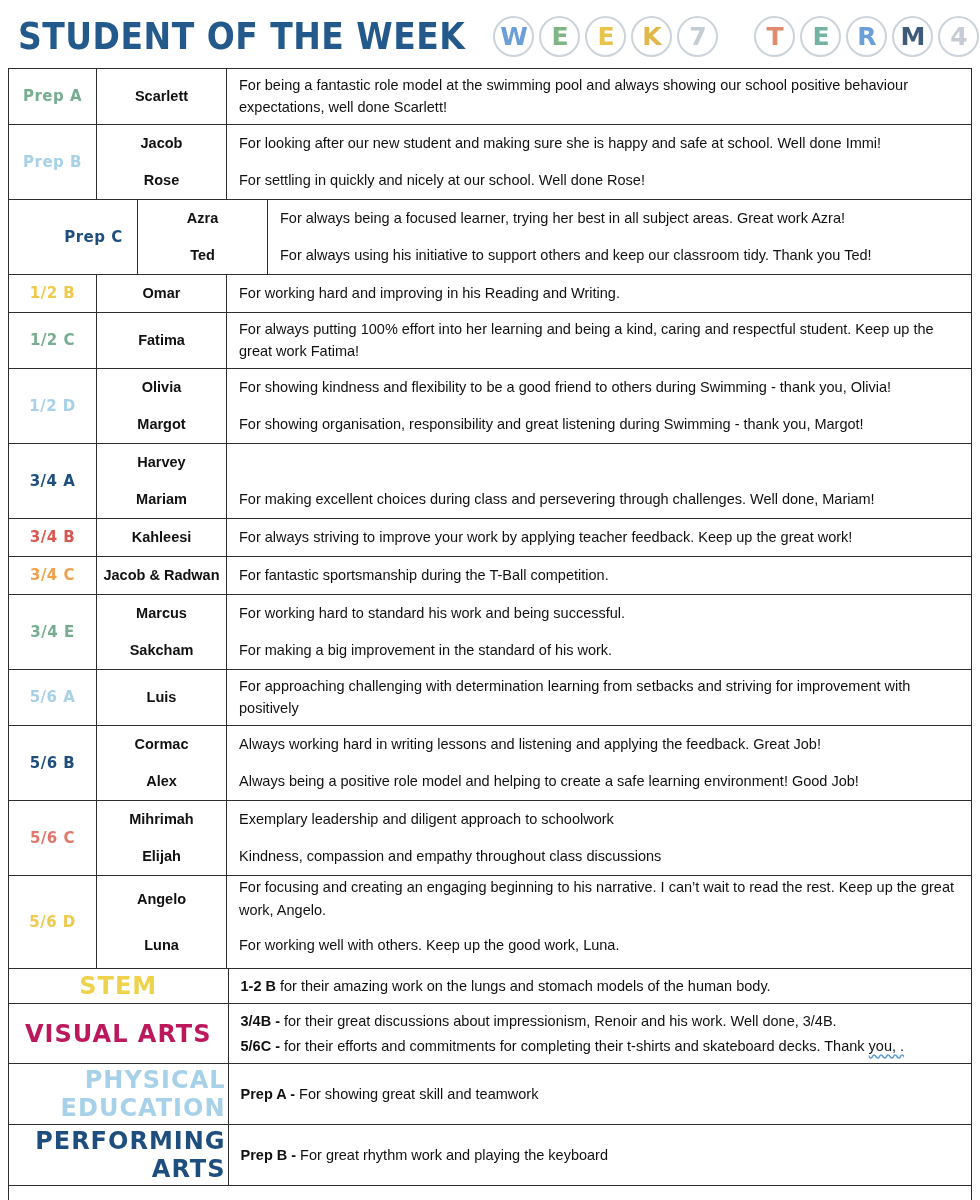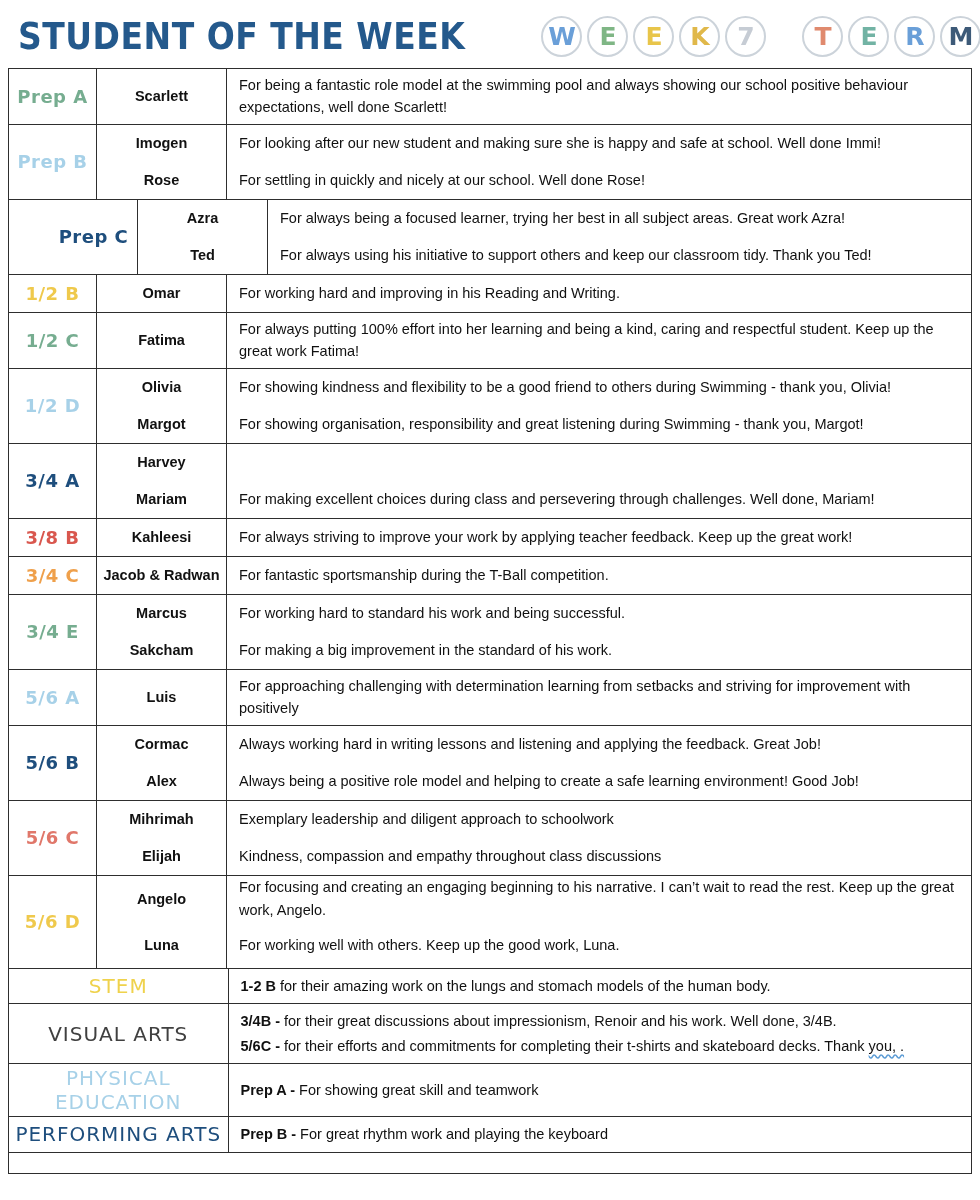--- a/index.html
+++ b/index.html
@@ -10,21 +10,20 @@
     color: #111;
   }
   .page { padding: 6px 8px 4px 8px; }
 
   
   .header {
     display: flex;
     align-items: center;
     height: 62px;
     padding: 2px 10px 4px 10px;
-    gap: 48px;
   }
   .page-title {
     font-family: "DejaVu Sans", sans-serif;
     font-weight: 900;
     font-size: 33px;
     letter-spacing: 0.5px;
     color: #24598c;
     transform: scaleY(1.12);
     transform-origin: left center;
     white-space: nowrap;
@@ -63,21 +62,21 @@
   .cell { min-width: 0; }
 
   .class-cell {
     flex: 0 0 88px;
     display: flex;
     align-items: center;
     justify-content: center;
     border-right: 1.5px solid #2e2e2e;
     font-family: "DejaVu Sans", sans-serif;
     font-weight: bold;
-    font-size: 18px;
+    font-size: 15px;
     letter-spacing: 0.5px;
     text-align: center;
     padding: 2px;
   }
   .entries {
     flex: 1;
     display: flex;
     flex-direction: column;
   }
   .entry {
@@ -106,24 +105,24 @@
   }
 
   
   .subject-cell {
     flex: 0 0 219.5px;
     display: flex;
     align-items: center;
     justify-content: center;
     border-right: 1.5px solid #2e2e2e;
     font-family: "DejaVu Sans", sans-serif;
-    font-weight: normal;
-    font-size: 20px;
+    font-weight: bold;
+    font-size: 24px;
     letter-spacing: 1px;
-    text-align: center;
+    text-align: right;
     padding: 2px;
   }
   .subject-text {
     flex-direction: column;
     align-items: flex-start;
     justify-content: center;
   }
   .award-line { margin: 1px 0; }
   .squiggle {
     text-decoration: underline wavy #5b9bd5;
@@ -161,21 +160,21 @@
           <div class="entry">
             <div class="cell name-cell">Scarlett</div>
             <div class="cell text-cell">For being a fantastic role model at the swimming pool and always showing our school positive behaviour expectations, well done Scarlett!</div>
           </div>
         </div>
       </div>
       <div class="row">
         <div class="cell class-cell" style="color: rgb(167, 209, 232);">Prep B</div>
         <div class="entries">
           <div class="entry">
-            <div class="cell name-cell">Imogen</div>
+            <div class="cell name-cell">Jacob</div>
             <div class="cell text-cell">For looking after our new student and making sure she  is happy and safe at school. Well done Immi!</div>
           </div>
           <div class="entry">
             <div class="cell name-cell">Rose</div>
             <div class="cell text-cell">For settling in quickly and nicely at our school. Well done Rose!</div>
           </div>
         </div>
       </div>
       <div class="row">
         <div class="cell class-cell" style="color: rgb(30, 78, 125); margin-left: 41px;">Prep C</div>
@@ -227,21 +226,21 @@
           <div class="entry">
             <div class="cell name-cell">Harvey</div>
           </div>
           <div class="entry">
             <div class="cell name-cell">Mariam</div>
             <div class="cell text-cell">For making excellent choices during class and persevering through challenges. Well done, Mariam!</div>
           </div>
         </div>
       </div>
       <div class="row">
-        <div class="cell class-cell" style="color: rgb(217, 87, 78);">3/8 B</div>
+        <div class="cell class-cell" style="color: rgb(217, 87, 78);">3/4 B</div>
         <div class="entries">
           <div class="entry">
             <div class="cell name-cell">Kahleesi</div>
             <div class="cell text-cell">For always striving to improve your work by applying teacher feedback. Keep up the great work!</div>
           </div>
         </div>
       </div>
       <div class="row">
         <div class="cell class-cell" style="color: rgb(239, 160, 75);">3/4 C</div>
         <div class="entries">
@@ -312,21 +311,21 @@
           </div>
         </div>
       </div>
       <div class="row">
         <div class="cell subject-cell" style="color: rgb(239, 210, 76);">STEM</div>
         <div class="cell text-cell subject-text">
           <p class="award-line"><b>1-2 B</b> for their amazing work on the lungs and stomach models of the human body.</p>
         </div>
       </div>
       <div class="row">
-        <div class="cell subject-cell" style="color: #404040;">VISUAL ARTS</div>
+        <div class="cell subject-cell" style="color: #be185d;">VISUAL ARTS</div>
         <div class="cell text-cell subject-text">
           <p class="award-line"><b>3/4B -</b> for their great discussions about impressionism, Renoir and his work. Well done, 3/4B.</p>
           <p class="award-line"><b>5/6C -</b> for their efforts and commitments for completing their t-shirts and skateboard decks. Thank <span class="squiggle">you, .</span></p>
         </div>
       </div>
       <div class="row">
         <div class="cell subject-cell" style="color: rgb(167, 209, 232);">PHYSICAL EDUCATION</div>
         <div class="cell text-cell subject-text">
           <p class="award-line"><b>Prep A -</b> For showing great skill and teamwork</p>
         </div>

